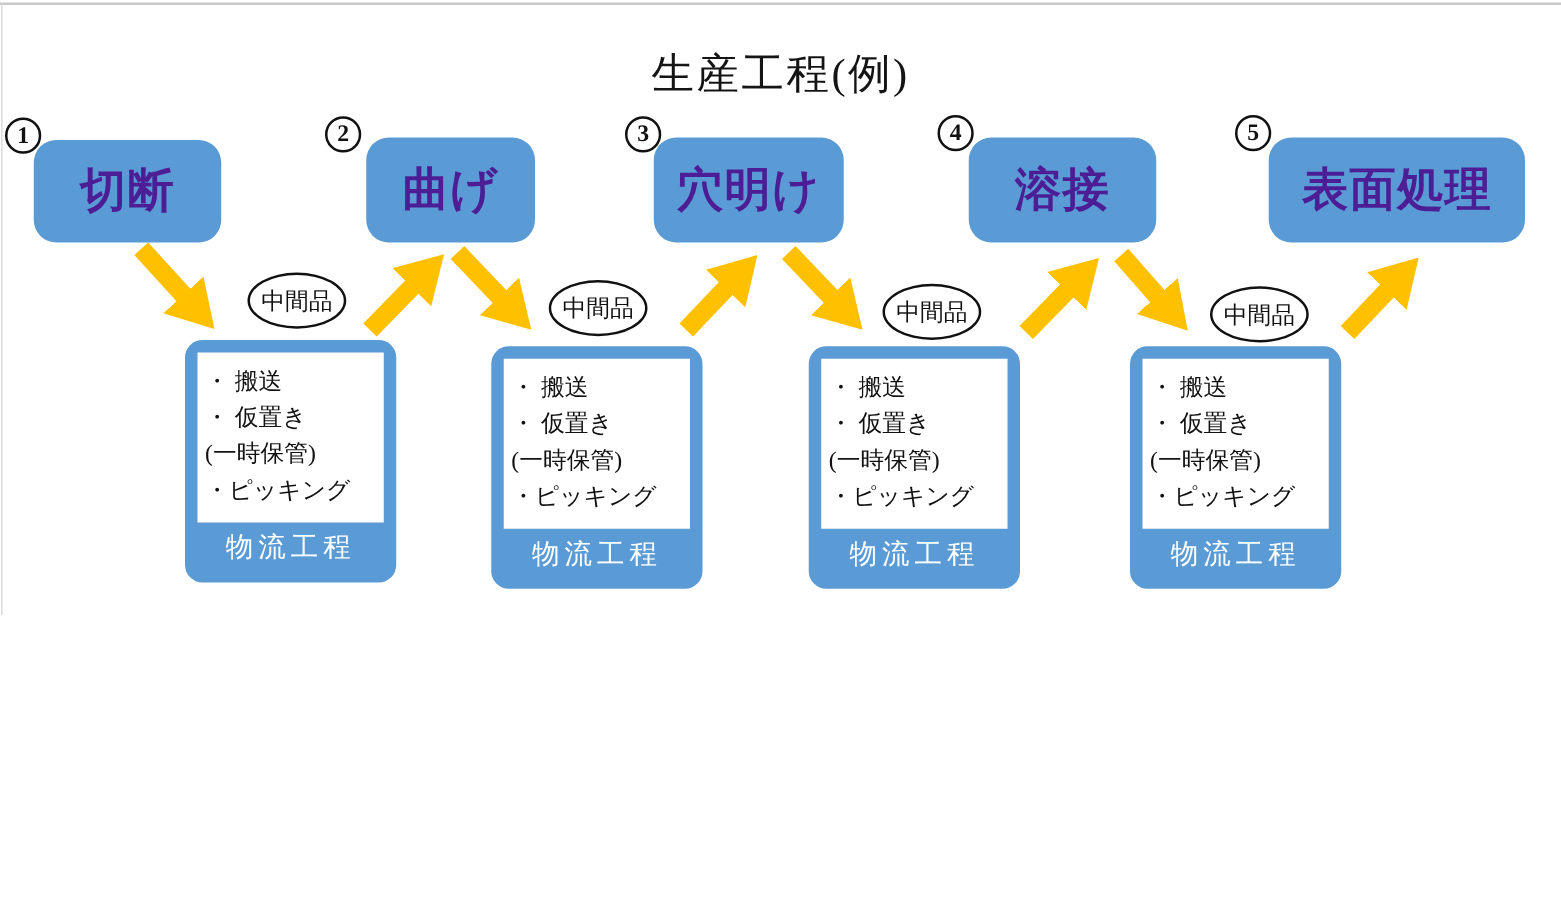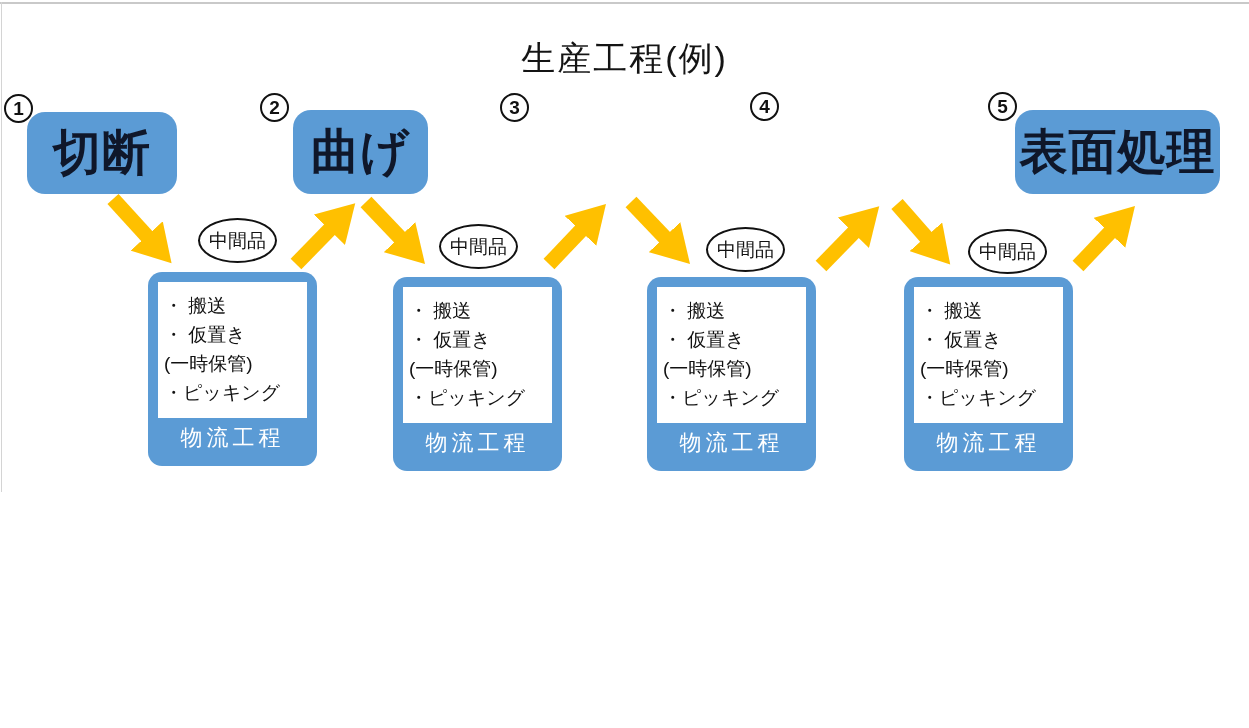--- a/index.html
+++ b/index.html
@@ -1,29 +1,29 @@
 <!DOCTYPE html>
 <html style="--blue: #5B9BD5; --gold: #FFC000; --gray: #C9C9C9;"><head>
 <meta charset="utf-8">
 <style>
   html,body{margin:0;padding:0;background:#fff;}
   .canvas{
     position:relative;width:1249px;height:516px;background:#ffffff;
-    font-family:Liberation Sans, sans-serif;overflow:hidden;
+    font-family:Liberation Serif, serif;overflow:hidden;
   }
   .edge-top{position:absolute;left:0;top:2px;width:1249px;height:2px;background:var(--gray,#c9c9c9);}
   .edge-left{position:absolute;left:1px;top:2px;width:1px;height:490px;background:#d4d4d4;}
   .title{
     position:absolute;left:0;top:36px;width:100%;text-align:center;
     font-size:34px;color:#141414;letter-spacing:2px;white-space:nowrap;
   }
   .pbox{
     position:absolute;background:var(--blue,#5B9BD5);border-radius:18px;
-    color:#0f172a;display:flex;align-items:center;justify-content:center;
-    font-size:48px;font-weight:600;letter-spacing:1px;white-space:nowrap;z-index:2;
+    color:#4c1d95;display:flex;align-items:center;justify-content:center;
+    font-size:37px;font-weight:600;letter-spacing:1px;white-space:nowrap;z-index:2;
   }
   .numcircle{
     position:absolute;width:29px;height:29px;box-sizing:border-box;
     border:2.5px solid #111;border-radius:50%;background:#fff;color:#111;
     display:flex;align-items:center;justify-content:center;
     font-size:19px;font-weight:600;z-index:3;
   }
   .lbox{
     position:absolute;width:169px;height:194px;box-sizing:border-box;
     background:var(--blue,#5B9BD5);border-radius:14px;padding:10px;z-index:2;
@@ -58,20 +58,22 @@
   <div class="title">生産工程(例)</div>
 
   <div class="numcircle" style="left:4px;top:94px;">1</div>
   <div class="numcircle" style="left:260px;top:93px;">2</div>
   <div class="numcircle" style="left:500px;top:93px;">3</div>
   <div class="numcircle" style="left:750px;top:92px;">4</div>
   <div class="numcircle" style="left:988px;top:92px;">5</div>
 
   <div class="pbox" style="left:27px;top:112px;width:150px;height:82px;">切断</div>
   <div class="pbox" style="left:293px;top:110px;width:135px;height:84px;text-align:right;">曲げ</div>
+  <div class="pbox" style="left:523px;top:110px;width:152px;height:84px;">穴明け</div>
+  <div class="pbox" style="left:775px;top:110px;width:150px;height:84px;">溶接</div>
   <div class="pbox" style="left:1015px;top:110px;width:205px;height:84px;">表面処理</div>
 
   <div class="oval" style="left:198px;top:218px;">中間品</div>
   <div class="oval" style="left:439px;top:224px;">中間品</div>
   <div class="oval" style="left:706px;top:227px;">中間品</div>
   <div class="oval" style="left:968px;top:229px;">中間品</div>
 
   <div class="lbox" style="left:148px;top:272px;">
     <div class="inner">
       <div class="li">・ 搬送</div>

